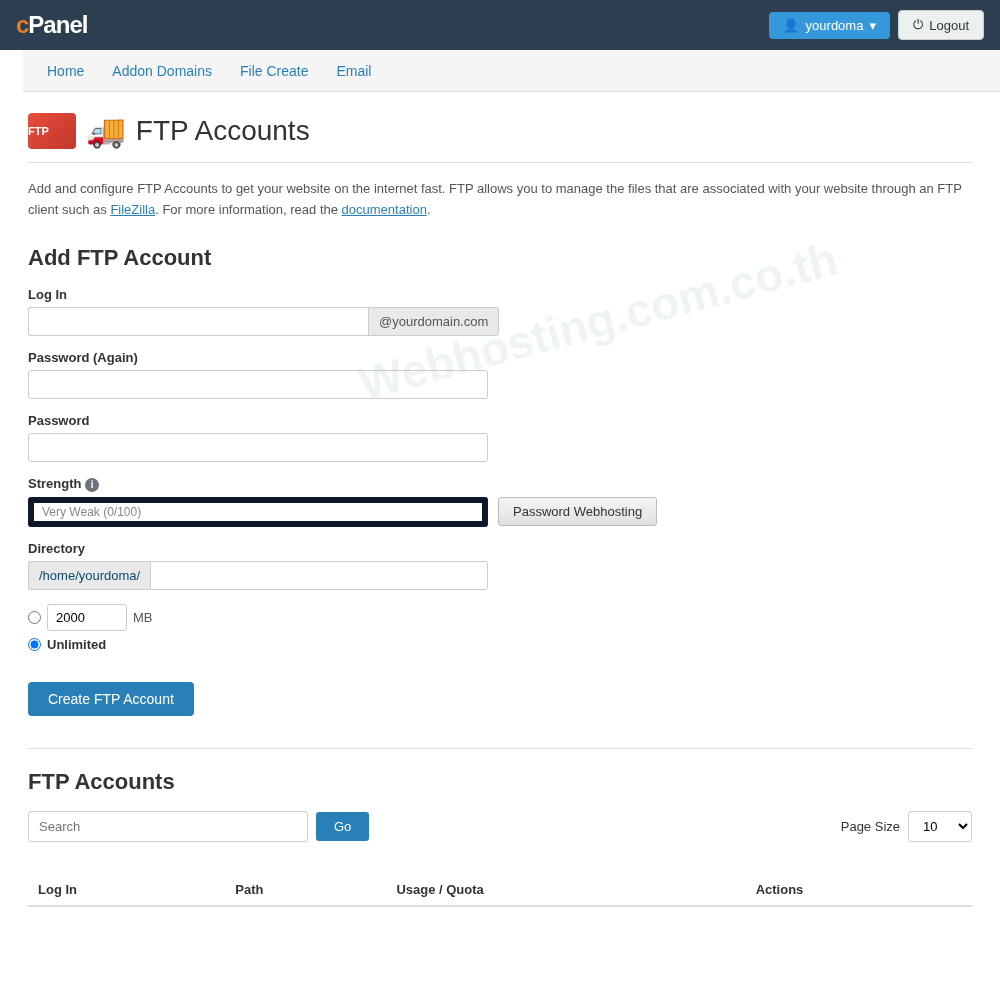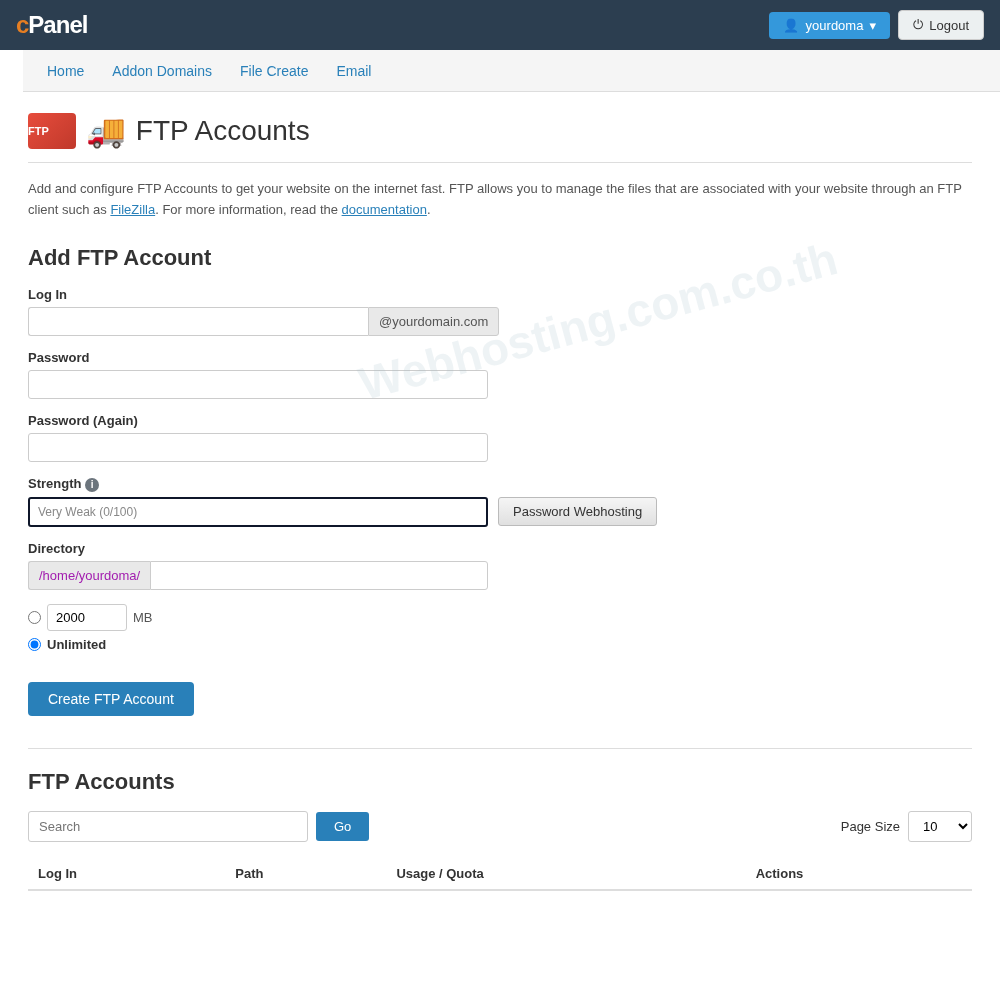--- a/index.html
+++ b/index.html
@@ -163,21 +163,21 @@
     
     .strength-row {
       display: flex;
       align-items: center;
       gap: 10px;
       margin-top: 5px;
     }
     .strength-bar-container {
       flex: 1;
       max-width: 460px;
-      border: 2px solid #0f172a;
+      border: 6px solid #0f172a;
       border-radius: 3px;
       height: 30px;
       display: flex;
       align-items: center;
       padding: 0 8px;
       background: #fff;
       font-size: 12px;
       color: #888;
     }
     .password-generator-btn {
@@ -196,21 +196,21 @@
       align-items: center;
       max-width: 460px;
     }
     .directory-prefix {
       background: #e9e9e9;
       border: 1px solid #ccc;
       border-right: none;
       padding: 6px 10px;
       font-size: 13px;
       border-radius: 3px 0 0 3px;
-      color: #a21caf;
+      color: #0c4a6e;
       white-space: nowrap;
     }
     .directory-input {
       flex: 1;
       padding: 6px 8px;
       border: 1px solid #ccc;
       border-radius: 0 3px 3px 0;
       font-size: 13px;
       outline: none;
     }
@@ -256,21 +256,21 @@
     
     .ftp-accounts-section {
       margin-top: 32px;
       border-top: 1px solid #ddd;
       padding-top: 20px;
     }
     .search-row {
       display: flex;
       align-items: center;
       gap: 8px;
-      margin-bottom: 16px;
+      margin-bottom: 32px;
     }
     .search-input {
       width: 280px;
       padding: 7px 10px;
       border: 1px solid #ccc;
       border-radius: 3px;
       font-size: 13px;
       outline: none;
     }
     .go-btn {
@@ -404,27 +404,27 @@
   <div class="form-group">
     <label class="form-label">Log In</label>
     <div class="input-row">
       <input type="text" style="max-width: 340px; border-right: none; border-radius: 3px 0px 0px 3px;">
       <span class="input-domain-suffix">@yourdomain.com</span>
     </div>
   </div>
 
   
   <div class="form-group">
+    <label class="form-label">Password (Again)</label>
+    <input type="password" class="full-input" style="">
+  </div>
+
+  
+  <div class="form-group">
     <label class="form-label">Password</label>
-    <input type="password" class="full-input" style="">
-  </div>
-
-  
-  <div class="form-group">
-    <label class="form-label">Password (Again)</label>
     <input type="password" class="full-input" style="">
   </div>
 
   
   <div class="form-group">
     <label class="form-label">
       <span>Strength</span>
       <span class="info-icon">i</span>
     </label>
     <div class="strength-row">

